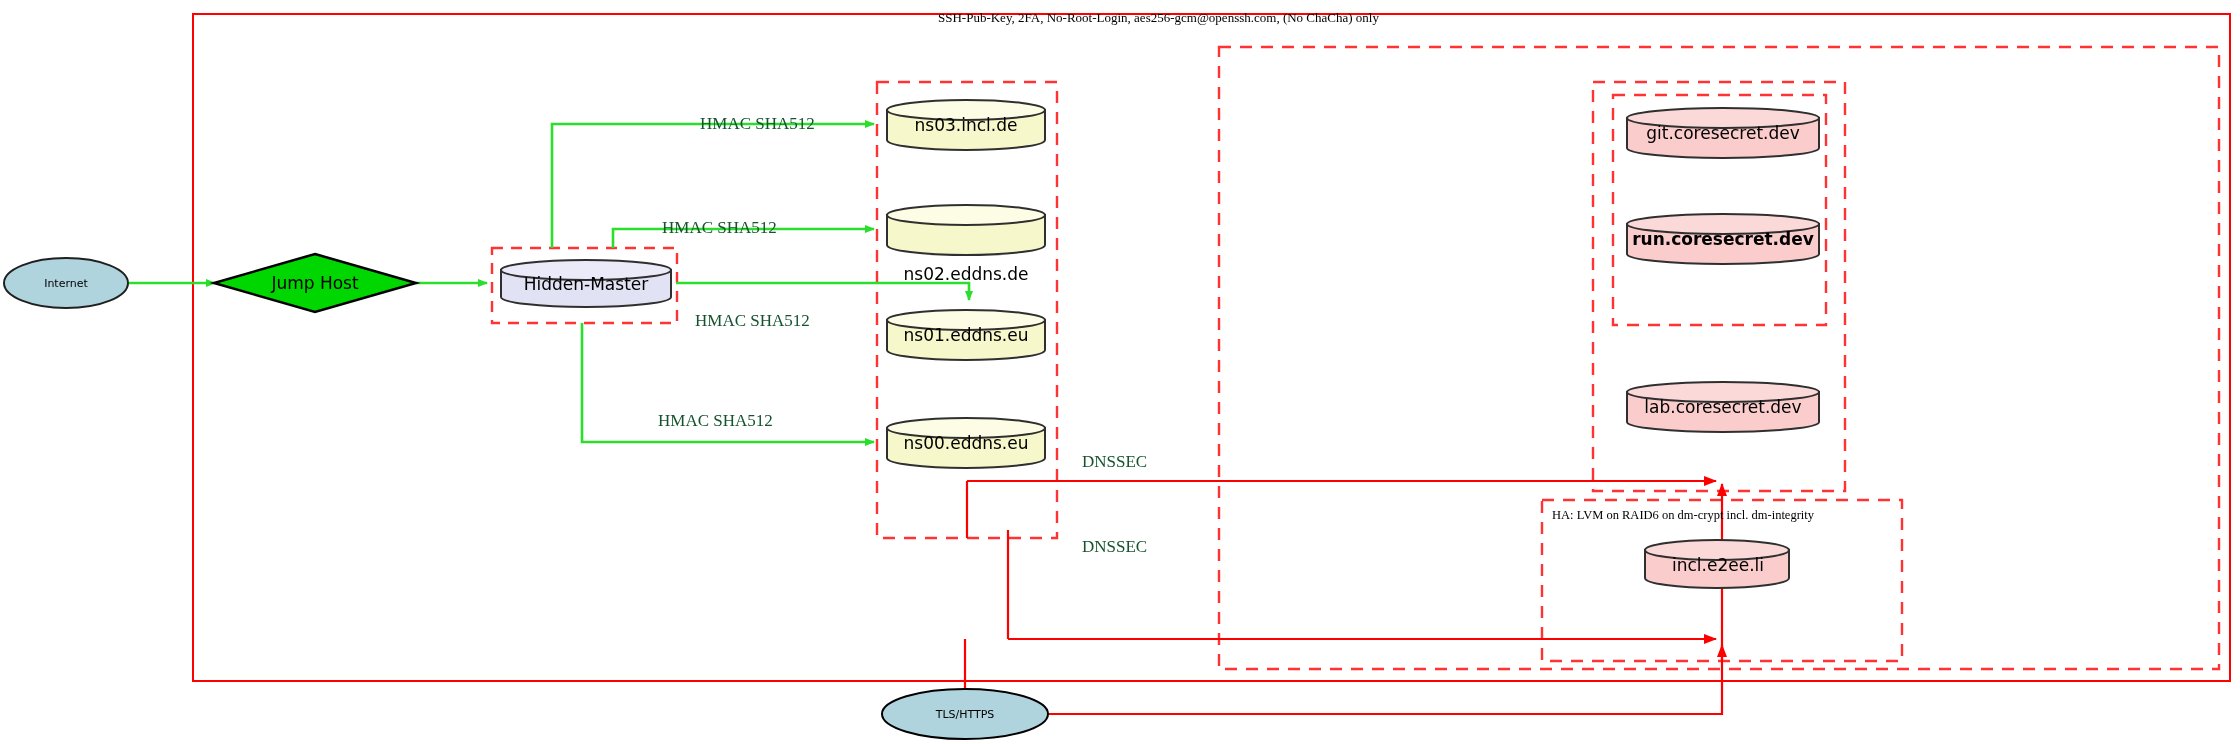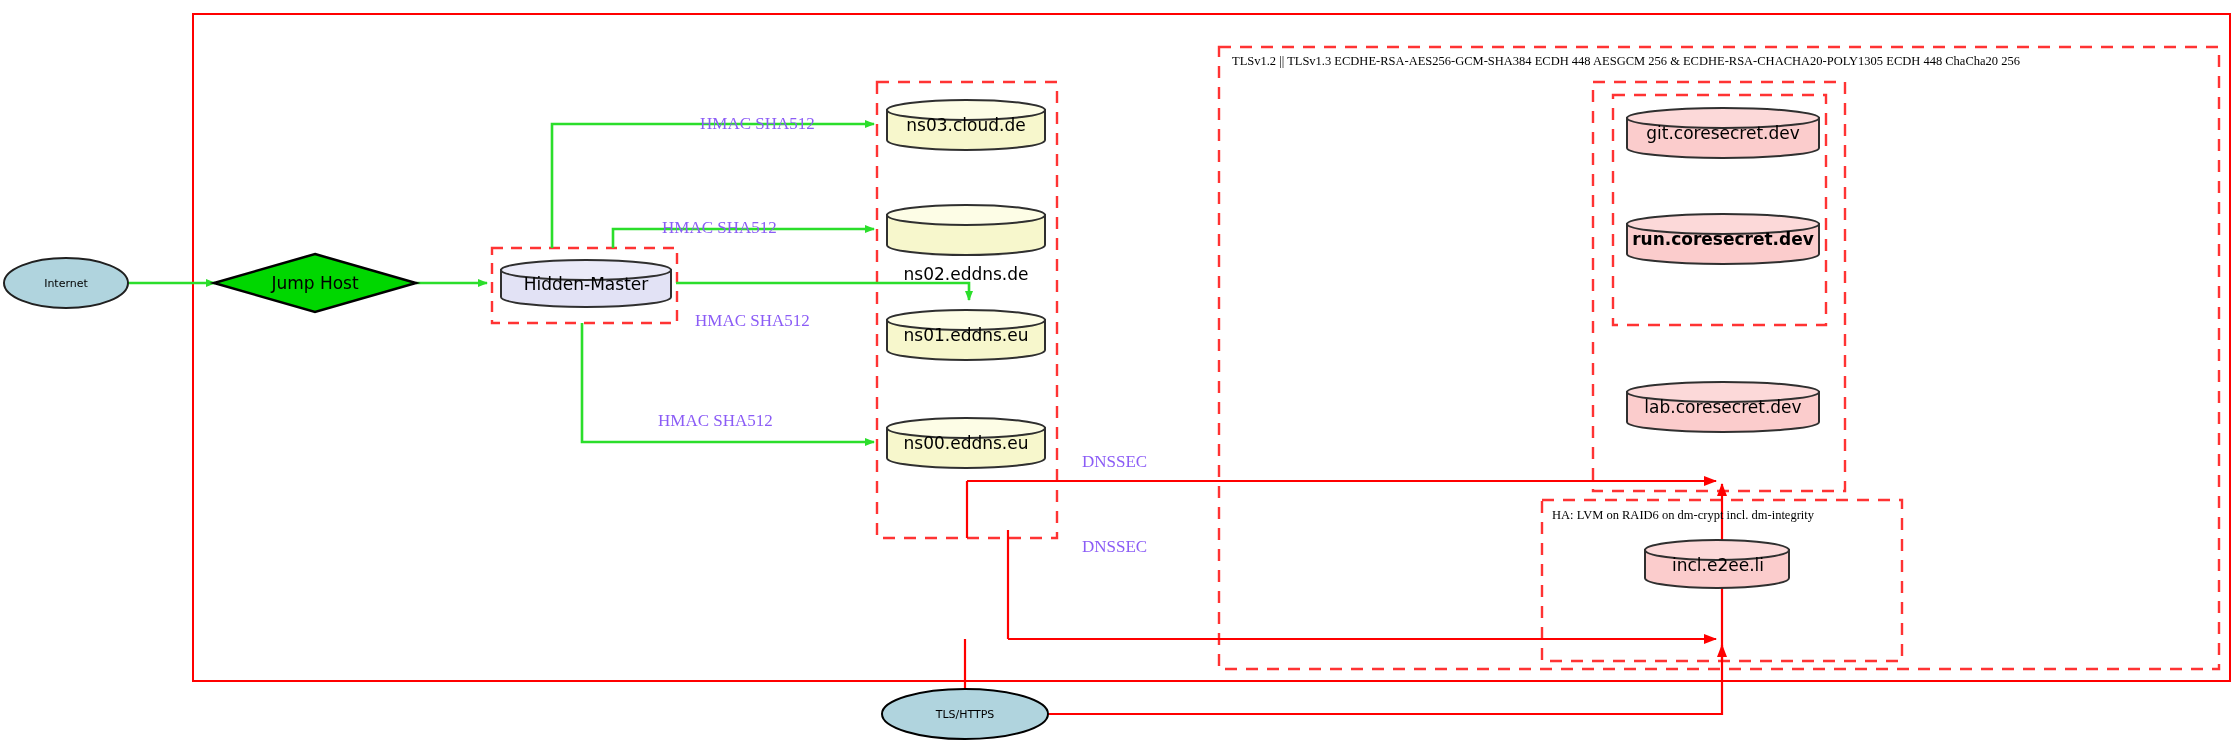--- a/index.html
+++ b/index.html
@@ -31,21 +31,21 @@
     pointer-events: none;
     font-family: "DejaVu Sans", sans-serif;
     font-size: 17px;
     color: #000000;
   }
   .edge-label {
     position: absolute;
     white-space: nowrap;
     font-family: "Liberation Serif", serif;
     font-size: 17px;
-    color: #8b5cf6;
+    color: #14532d;
   }
   .cluster-label {
     position: absolute;
     white-space: nowrap;
     font-family: "Liberation Serif", serif;
     font-size: 12.5px;
     color: #000000;
   }
   .ellipse-label {
     font-family: "DejaVu Sans", sans-serif;
@@ -155,32 +155,32 @@
     </g>
 
     <g>
       <path d="M1645,550 L1645,578 A72,10 0 0,0 1789,578 L1789,550 Z" fill="#fbcccc" stroke="#2f2f2f" stroke-width="2"></path>
       <ellipse cx="1717" cy="550" rx="72" ry="10" fill="#fcd9d9" stroke="#2f2f2f" stroke-width="2"></ellipse>
     </g>
 
     <ellipse cx="965" cy="714" rx="83" ry="25" fill="#b0d4de" stroke="#000000" stroke-width="2"></ellipse>
   </svg>
 
-
-  <div class="cluster-label" style="left:1232px; top:54px;">TLSv1.2 || TLSv1.3 ECDHE-RSA-AES256-GCM-SHA384 ECDH 448 AESGCM 256 &amp; ECDHE-RSA-CHACHA20-POLY1305 ECDH 448 ChaCha20 256</div>
+  <div class="cluster-label" style="left:938px; top:10px; font-size:13px;">SSH-Pub-Key, 2FA, No-Root-Login, aes256-gcm@openssh.com, (No ChaCha) only</div>
+
 
   <div class="cluster-label" style="left:1552px; top:508px;">HA: LVM on RAID6 on dm-crypt incl. dm-integrity</div>
 
   <div class="node-label ellipse-label" style="left:6px; top:271px; width:120px; height:24px;">Internet</div>
 
   <div class="node-label" style="left:255px; top:271px; width:120px; height:24px;">Jump Host</div>
 
   <div class="node-label" style="left:506px; top:272px; width:160px; height:24px;">Hidden-Master</div>
 
-  <div class="node-label" style="left:892px; top:113px; width:148px; height:24px;">ns03.cloud.de</div>
+  <div class="node-label" style="left:892px; top:113px; width:148px; height:24px;">ns03.incl.de</div>
 
   <div class="node-label" style="left:892px; top:218px; width:148px; height:24px;margin-top:44px;">ns02.eddns.de</div>
 
   <div class="node-label" style="left:892px; top:323px; width:148px; height:24px;">ns01.eddns.eu</div>
 
   <div class="node-label" style="left:892px; top:431px; width:148px; height:24px;text-align:right;">ns00.eddns.eu</div>
 
   <div class="node-label" style="left:1633px; top:121px; width:180px; height:24px;">git.coresecret.dev</div>
 
   <div class="node-label" style="left:1633px; top:227px; width:180px; height:24px;font-weight:bold;">run.coresecret.dev</div>

